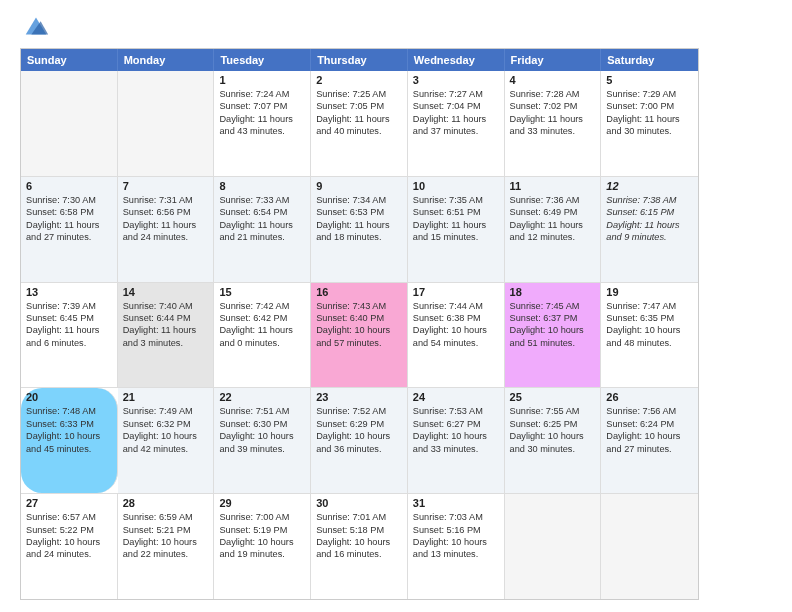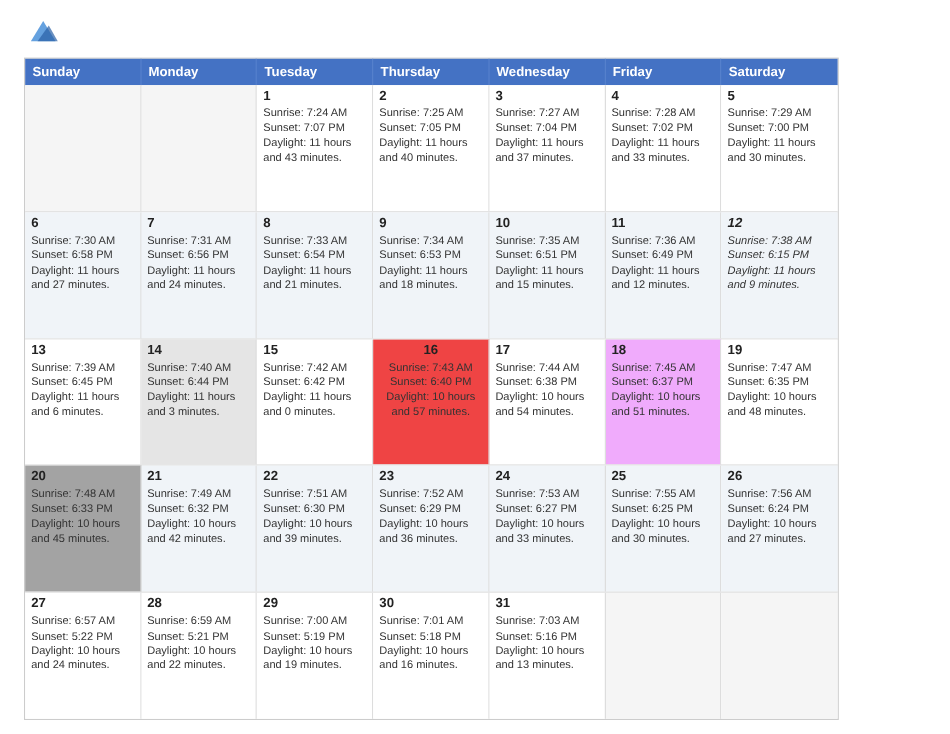--- a/index.html
+++ b/index.html
@@ -250,21 +250,21 @@
             <div class="cell-line">Daylight: 11 hours</div>
             <div class="cell-line">and 3 minutes.</div>
           </div>
           <div class="cal-cell" style="background: rgb(255, 255, 255);">
             <div class="day-num">15</div>
             <div class="cell-line">Sunrise: 7:42 AM</div>
             <div class="cell-line">Sunset: 6:42 PM</div>
             <div class="cell-line">Daylight: 11 hours</div>
             <div class="cell-line">and 0 minutes.</div>
           </div>
-          <div class="cal-cell" style="background: #ef4444; text-align: center;">
+          <div class="cal-cell" style="background: #f9a8d4;">
             <div class="day-num">16</div>
             <div class="cell-line">Sunrise: 7:43 AM</div>
             <div class="cell-line">Sunset: 6:40 PM</div>
             <div class="cell-line">Daylight: 10 hours</div>
             <div class="cell-line">and 57 minutes.</div>
           </div>
           <div class="cal-cell" style="background: rgb(255, 255, 255);">
             <div class="day-num">17</div>
             <div class="cell-line">Sunrise: 7:44 AM</div>
             <div class="cell-line">Sunset: 6:38 PM</div>
@@ -280,21 +280,21 @@
           </div>
           <div class="cal-cell" style="background: rgb(255, 255, 255);">
             <div class="day-num">19</div>
             <div class="cell-line">Sunrise: 7:47 AM</div>
             <div class="cell-line">Sunset: 6:35 PM</div>
             <div class="cell-line">Daylight: 10 hours</div>
             <div class="cell-line">and 48 minutes.</div>
           </div>
         </div>
         <div class="cal-row">
-          <div class="cal-cell" style="background: #a3a3a3;">
+          <div class="cal-cell" style="background: #7dd3fc; border-radius: 21px;">
             <div class="day-num">20</div>
             <div class="cell-line">Sunrise: 7:48 AM</div>
             <div class="cell-line">Sunset: 6:33 PM</div>
             <div class="cell-line">Daylight: 10 hours</div>
             <div class="cell-line">and 45 minutes.</div>
           </div>
           <div class="cal-cell" style="background: rgb(240, 244, 248);">
             <div class="day-num">21</div>
             <div class="cell-line">Sunrise: 7:49 AM</div>
             <div class="cell-line">Sunset: 6:32 PM</div>

